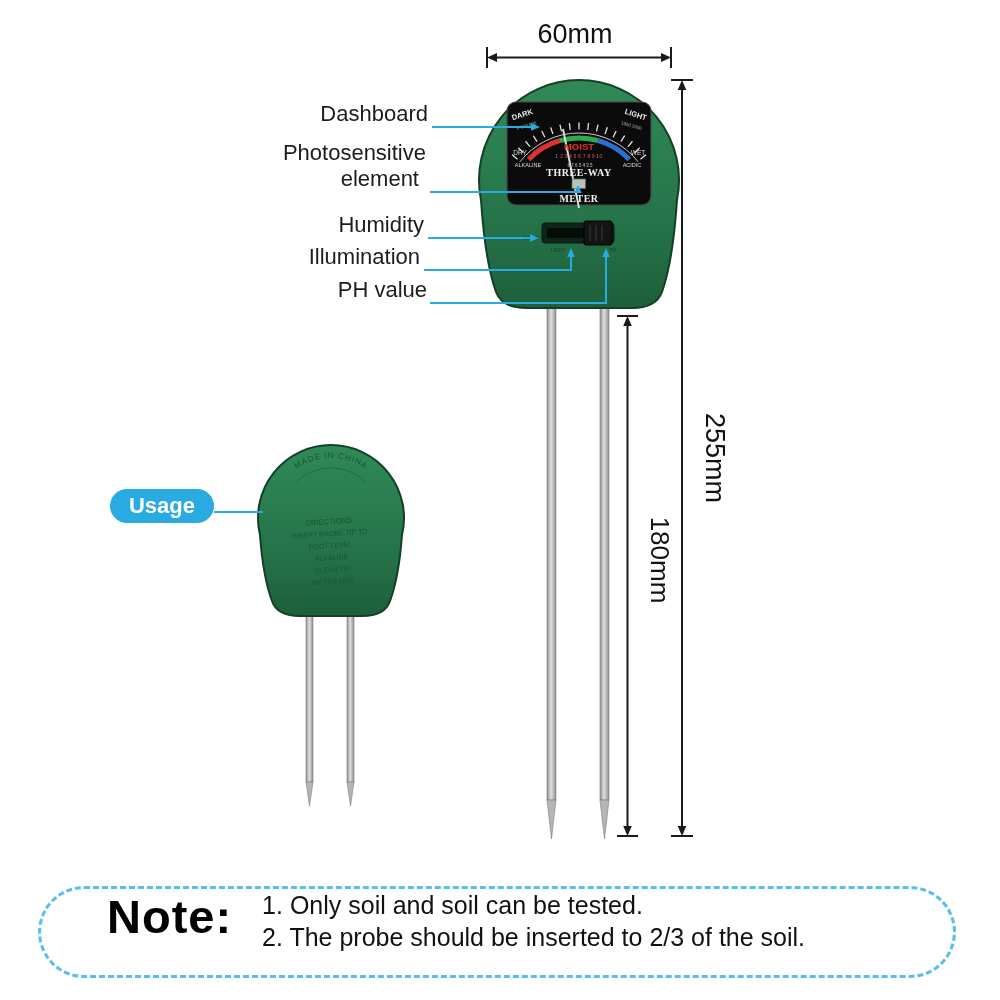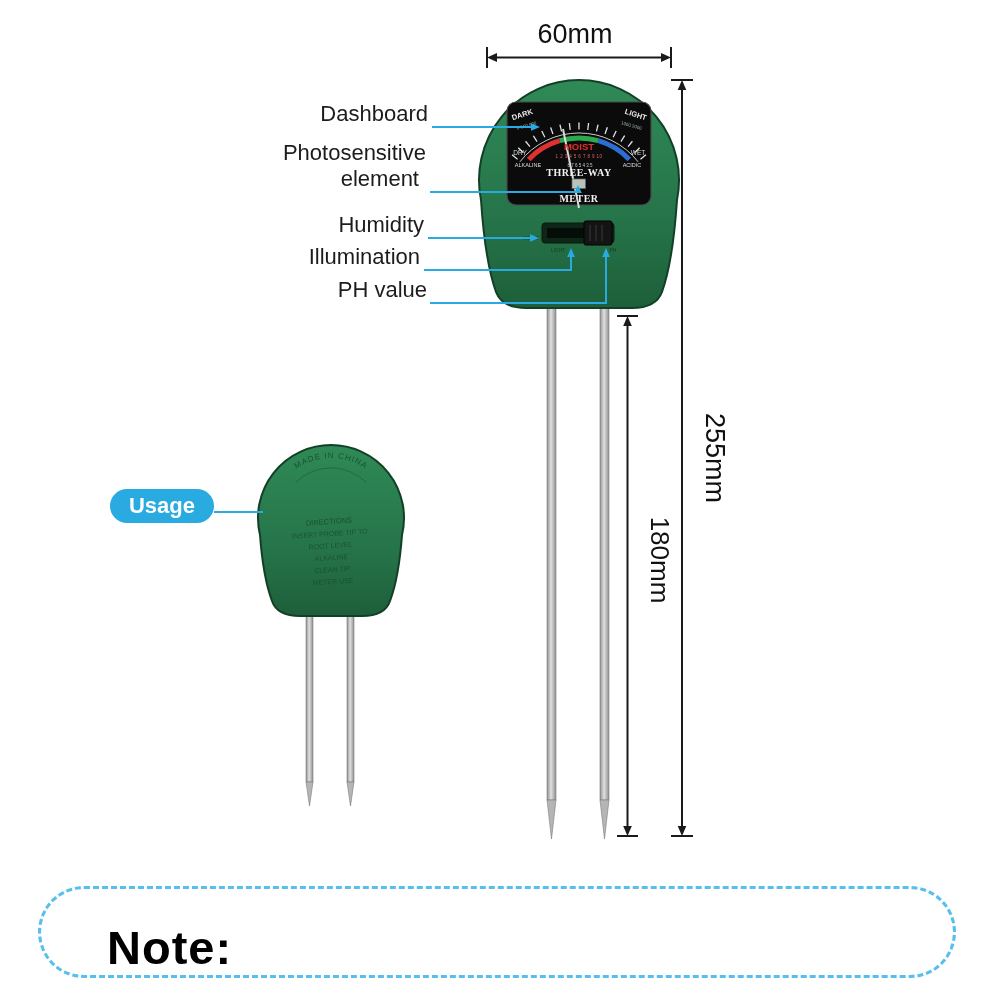--- a/index.html
+++ b/index.html
@@ -16,21 +16,21 @@
   svg text.serif { font-family: "Liberation Serif", serif; }
   .note-box {
     position: absolute;
     left: 38px; top: 886px;
     width: 918px; height: 92px;
     border: 3px dashed #56bfee;
     border-radius: 48px;
     background: #ffffff;
     box-sizing: border-box;
     display: flex;
-    align-items: flex-end;
+    align-items: flex-start;
     padding-left: 66px;
     gap: 30px;
   }
   .note-title {
     font-size: 47px;
     font-weight: bold;
     color: #000000;
     letter-spacing: 1px;
     white-space: nowrap;
   }
@@ -205,15 +205,19 @@
     <path d="M 617 836 H 638"></path>
     <path d="M 627.5 325 V 827"></path>
     <polygon points="627.5,316 623.2,326 631.8,326" fill="#1a1a1a" stroke="none"></polygon>
     <polygon points="627.5,836 623.2,826 631.8,826" fill="#1a1a1a" stroke="none"></polygon>
     <text x="651" y="560" transform="rotate(90 651 560)" font-size="26" fill="#111111" text-anchor="middle" stroke="none">180mm</text>
   </g>
 </svg>
 
 <div class="note-box">
   <span class="note-title">Note:</span>
+  <div class="note-lines">
+    <div>1. Only soil and soil can be tested.</div>
+    <div>2. The probe should be inserted to 2/3 of the soil.</div>
+  </div>
 </div>
 
 </div>
 
 </body></html>

